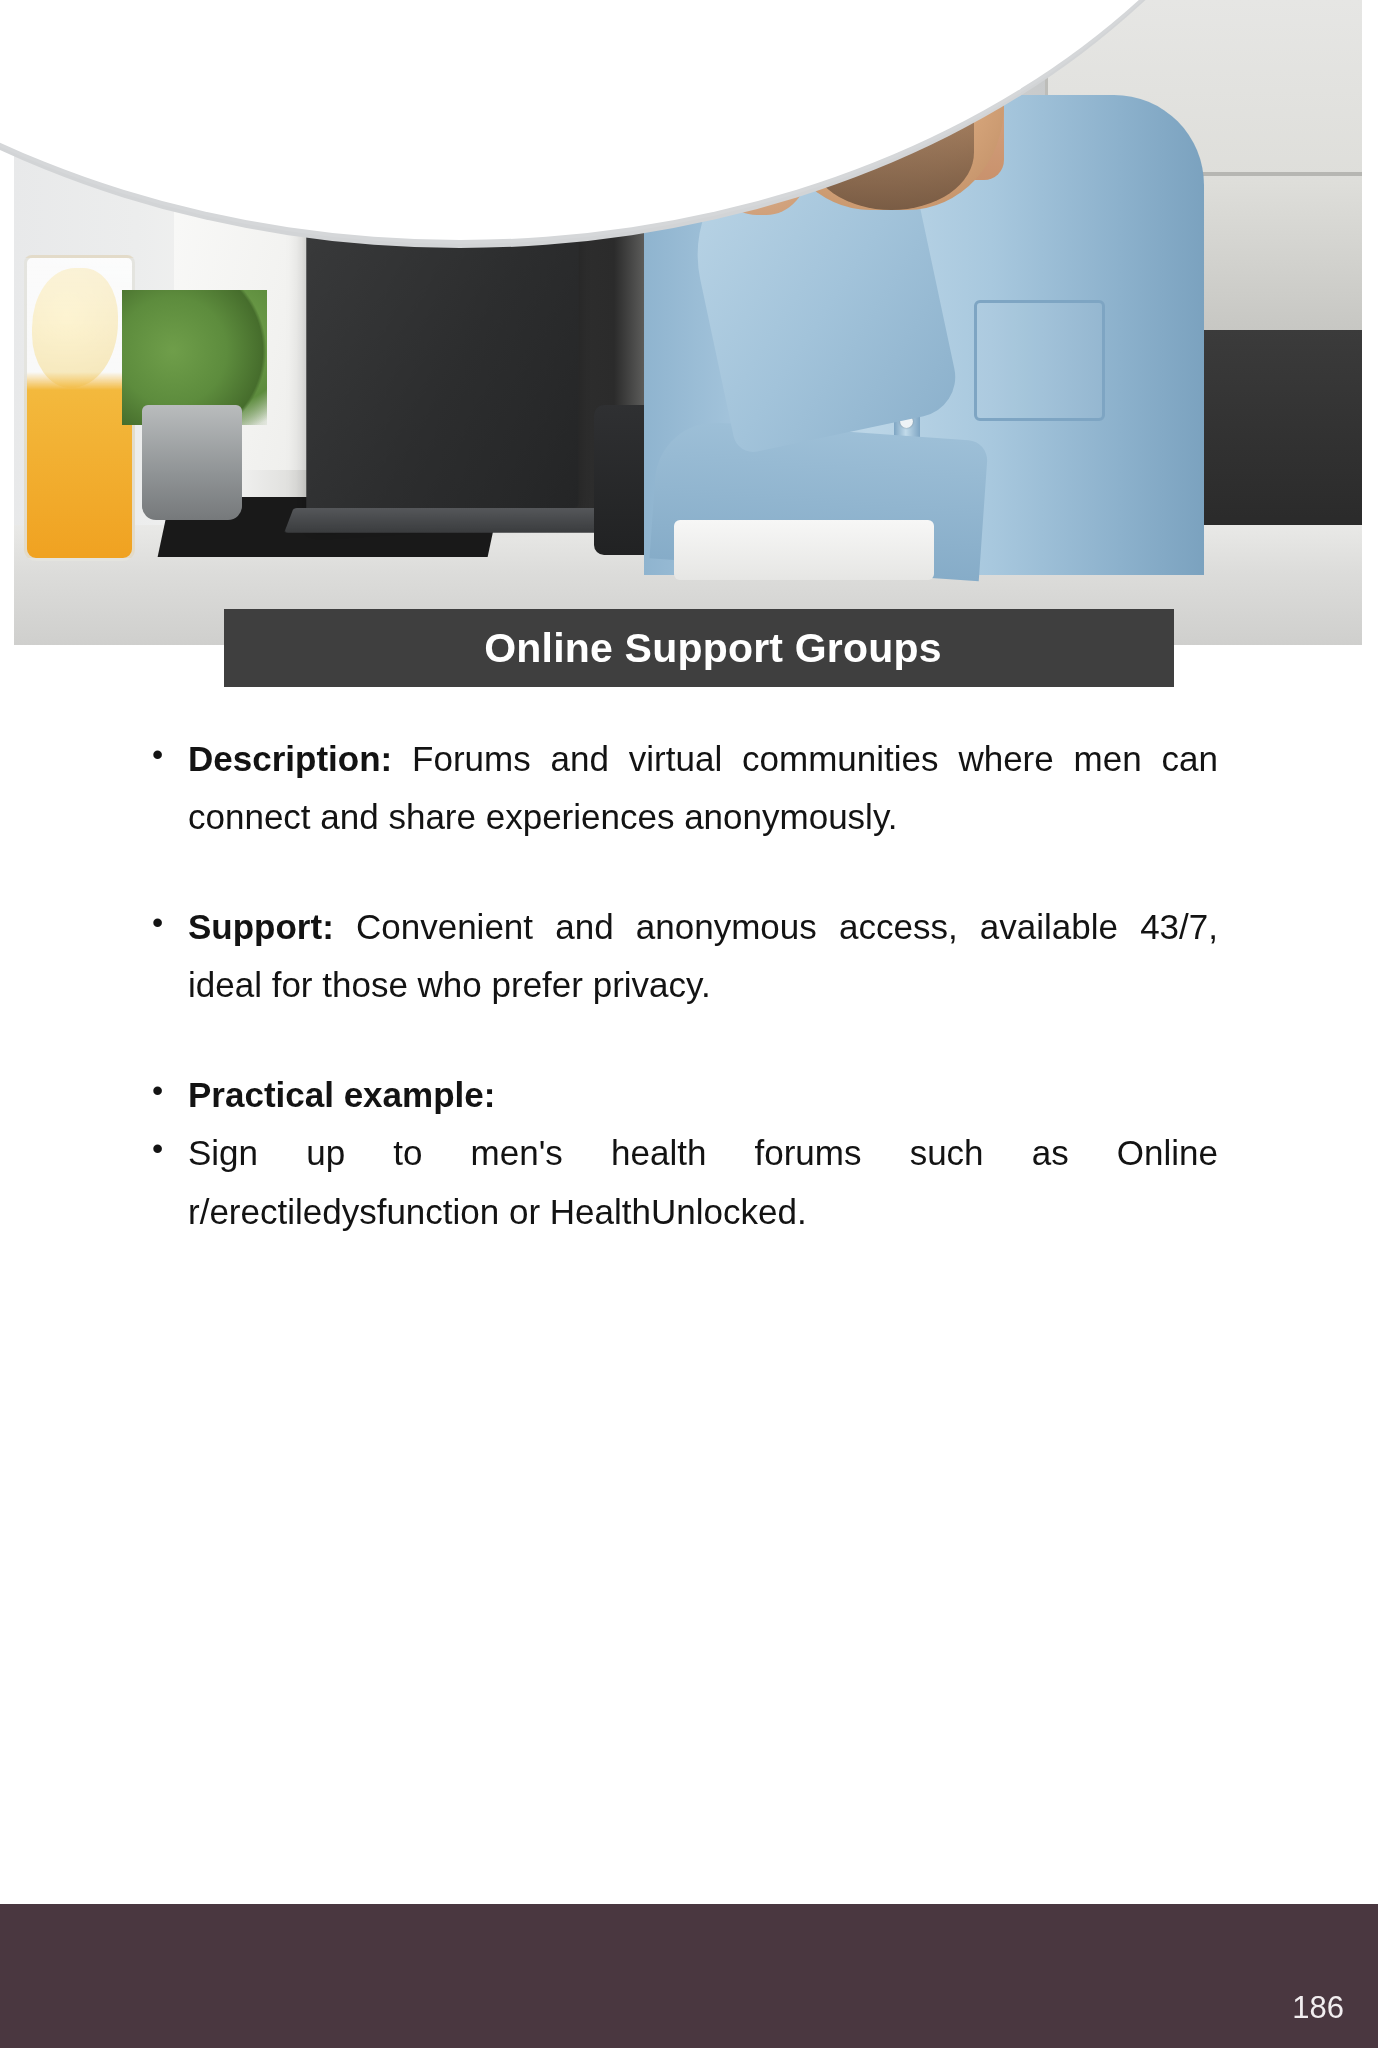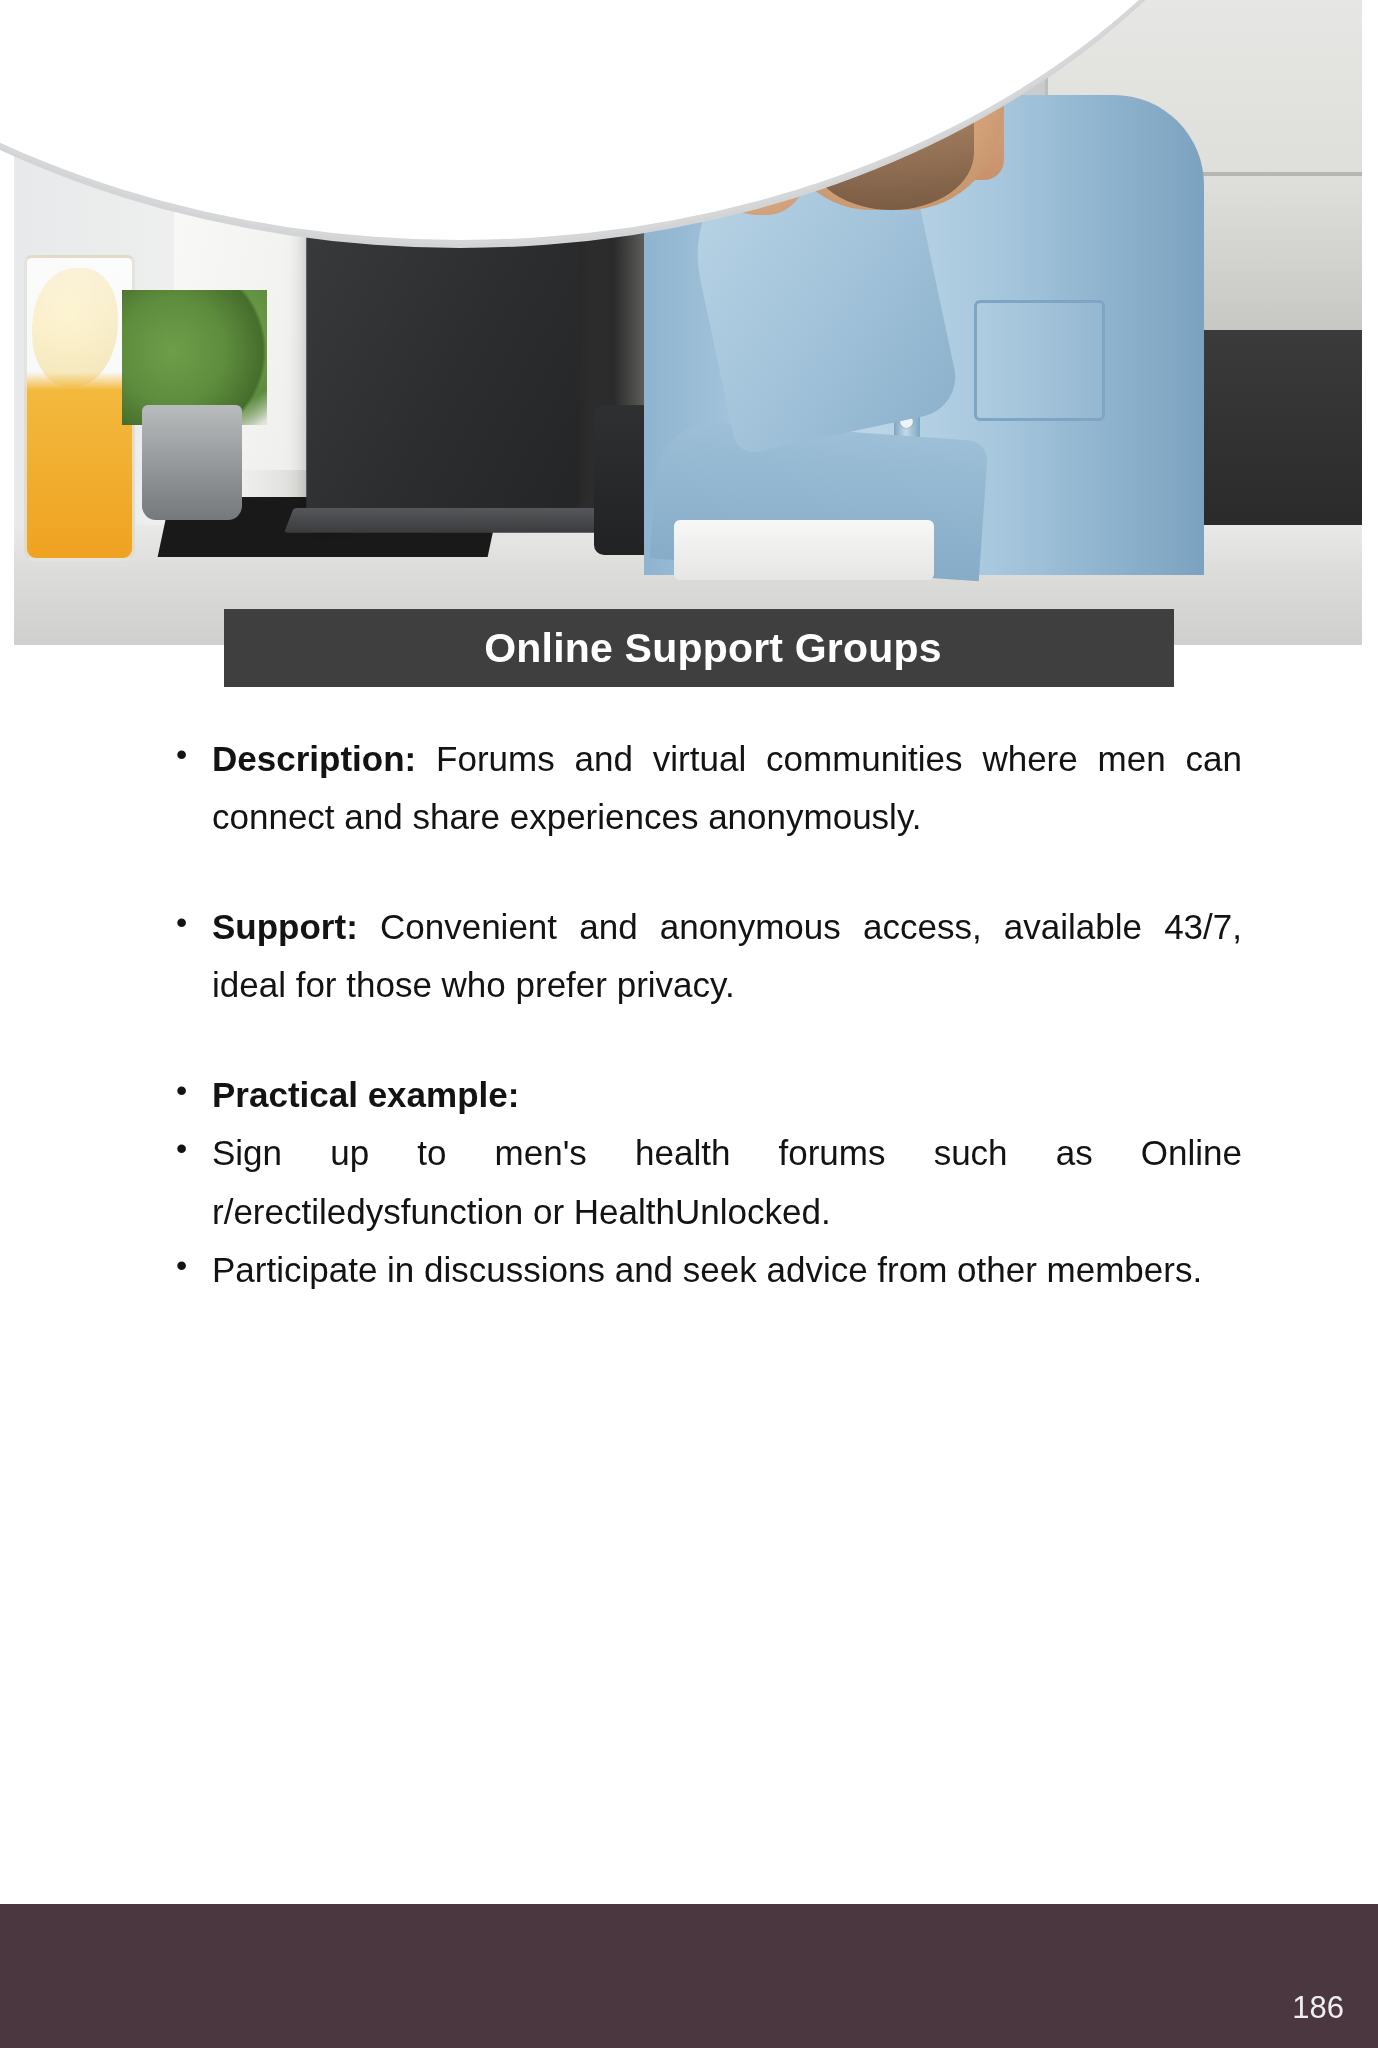--- a/index.html
+++ b/index.html
@@ -376,21 +376,21 @@
     letter-spacing: 0.2px;
     margin-left: 28px;
   }
 
   
   .content {
     position: absolute;
     left: 0;
     top: 730px;
     width: 1378px;
-    padding: 0 60px;
+    padding: 0 36px;
     box-sizing: border-box;
   }
   ul.bullets {
     list-style: none;
     margin: 0;
     padding: 0;
   }
   ul.bullets li {
     position: relative;
     padding-left: 42px;
@@ -490,21 +490,18 @@
     </li>
     <li class="gap">
       <b>Support:</b><span> Convenient and anonymous access, available 43/7, ideal for those who prefer privacy.</span>
     </li>
     <li class="gap no-justify">
       <b>Practical example:</b><span></span>
     </li>
     <li>
       <span>Sign up to men's health forums such as Online r/erectiledysfunction or HealthUnlocked.</span>
     </li>
-    <li>
-      <span>Participate in discussions and seek advice from other members.</span>
-    </li>
   </ul>
 </div>
 
 <div class="footer">
   <span class="page-num">186</span>
 </div>
 
 </body></html>

